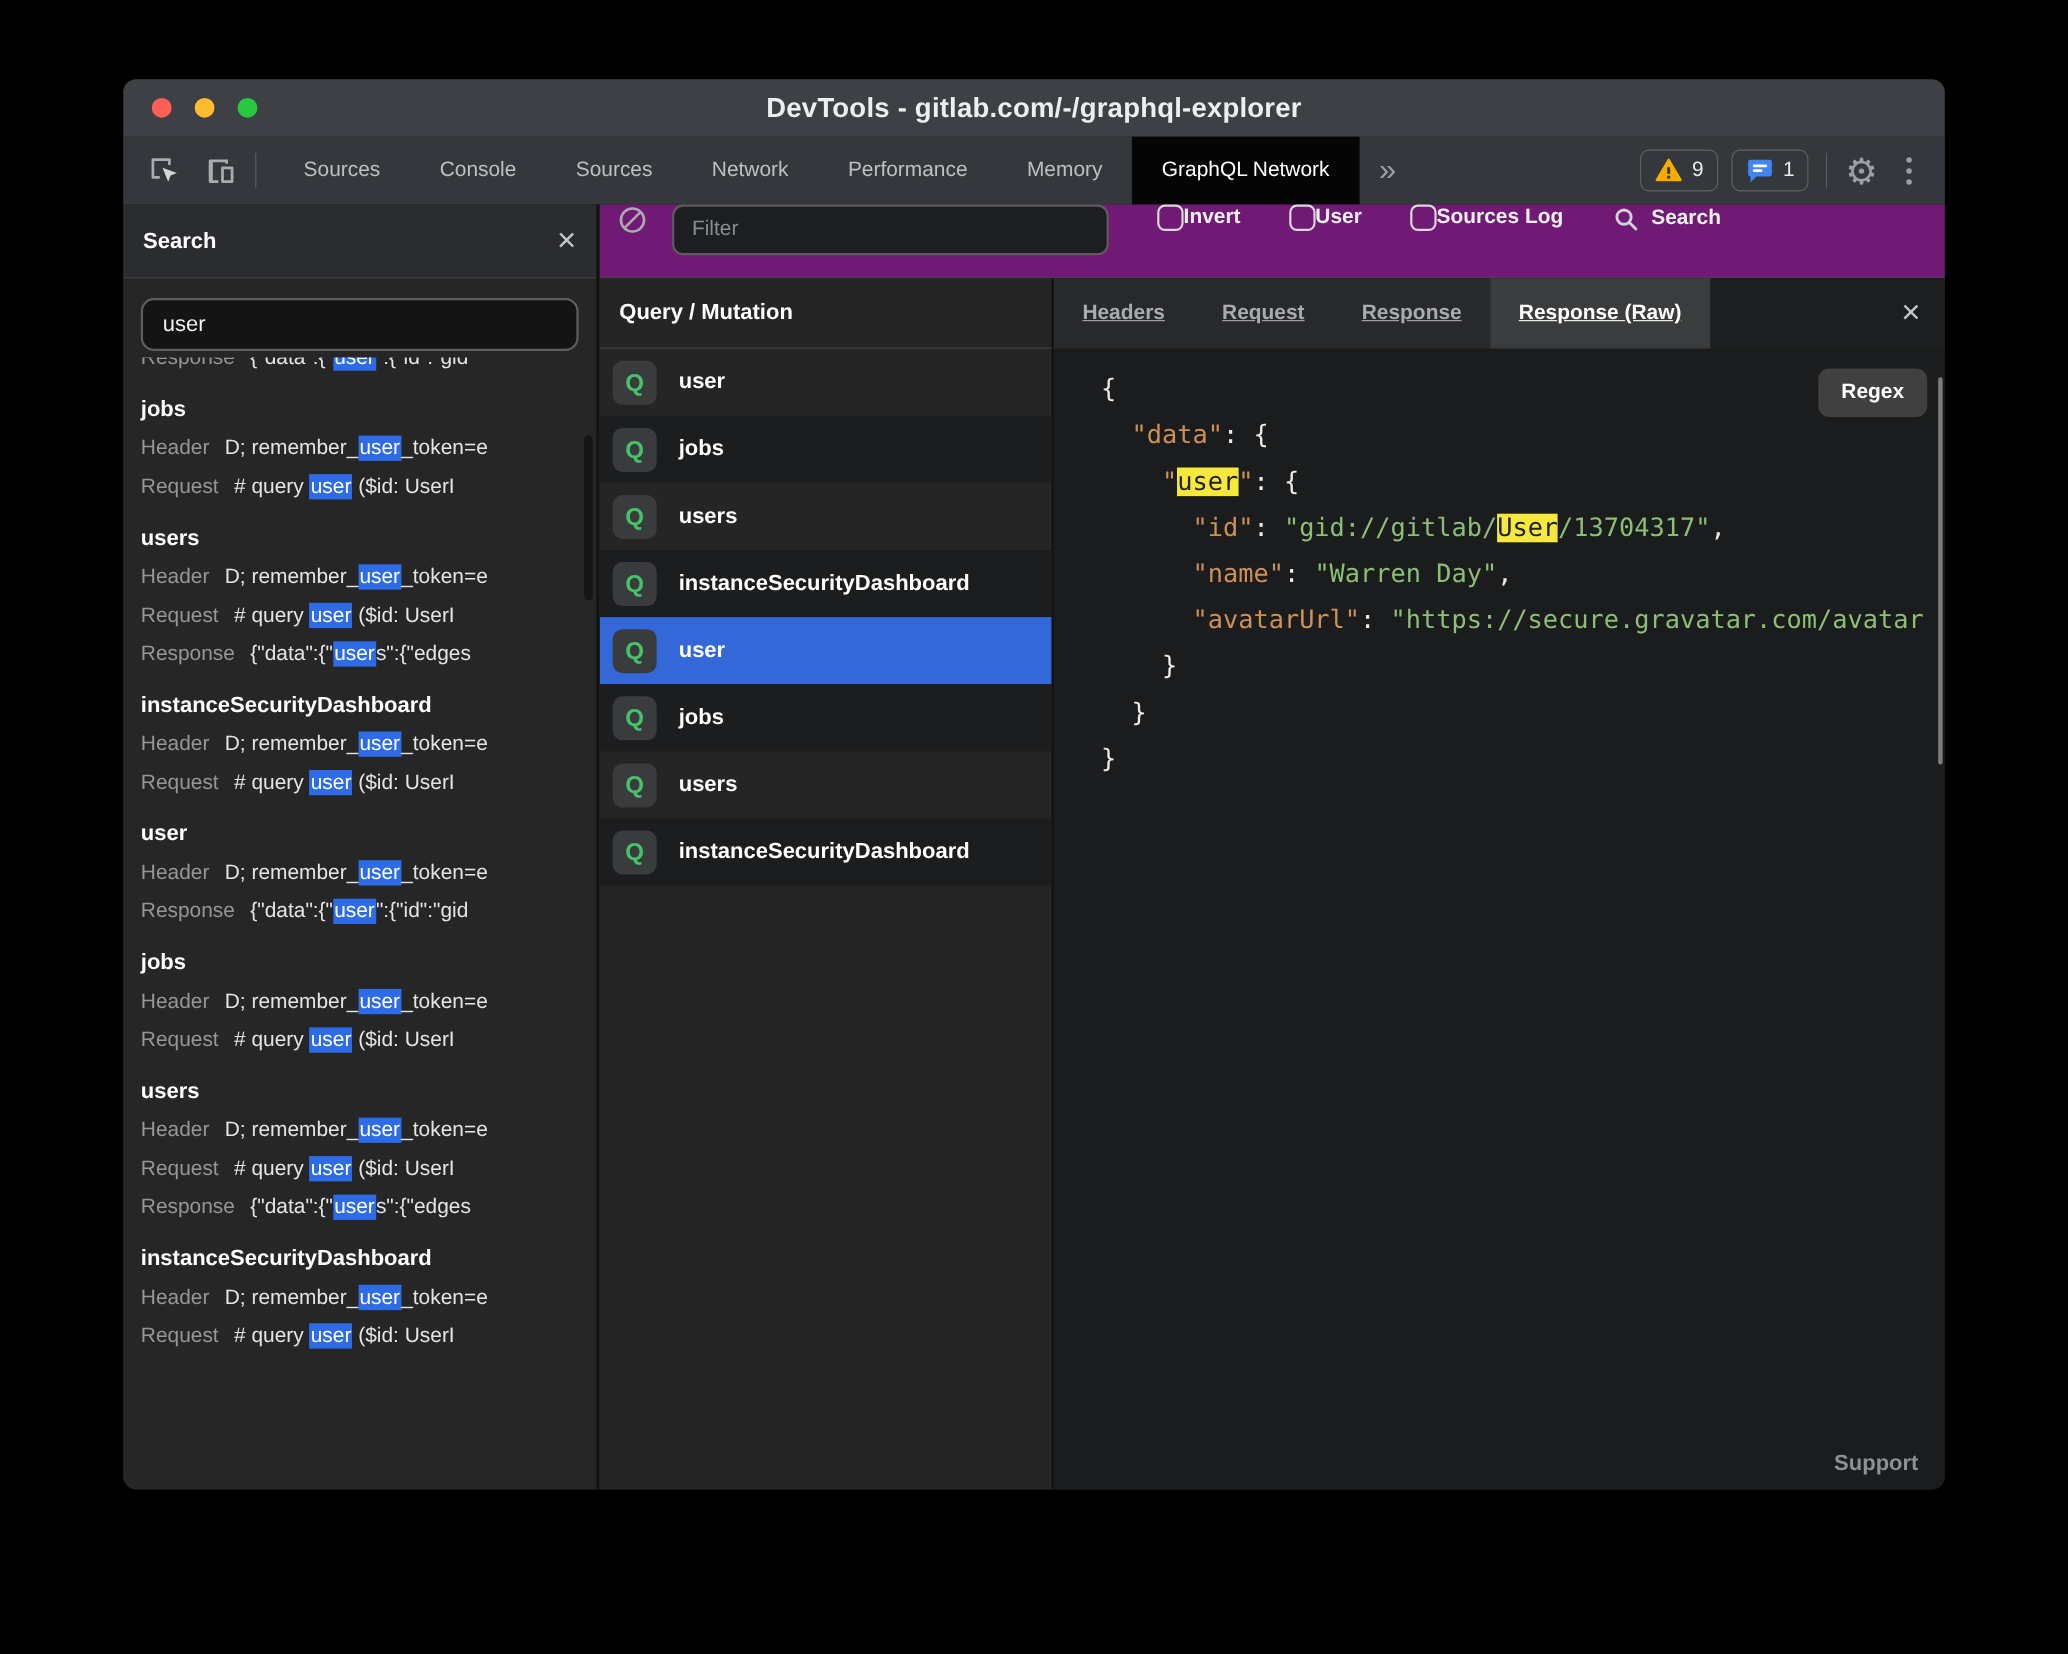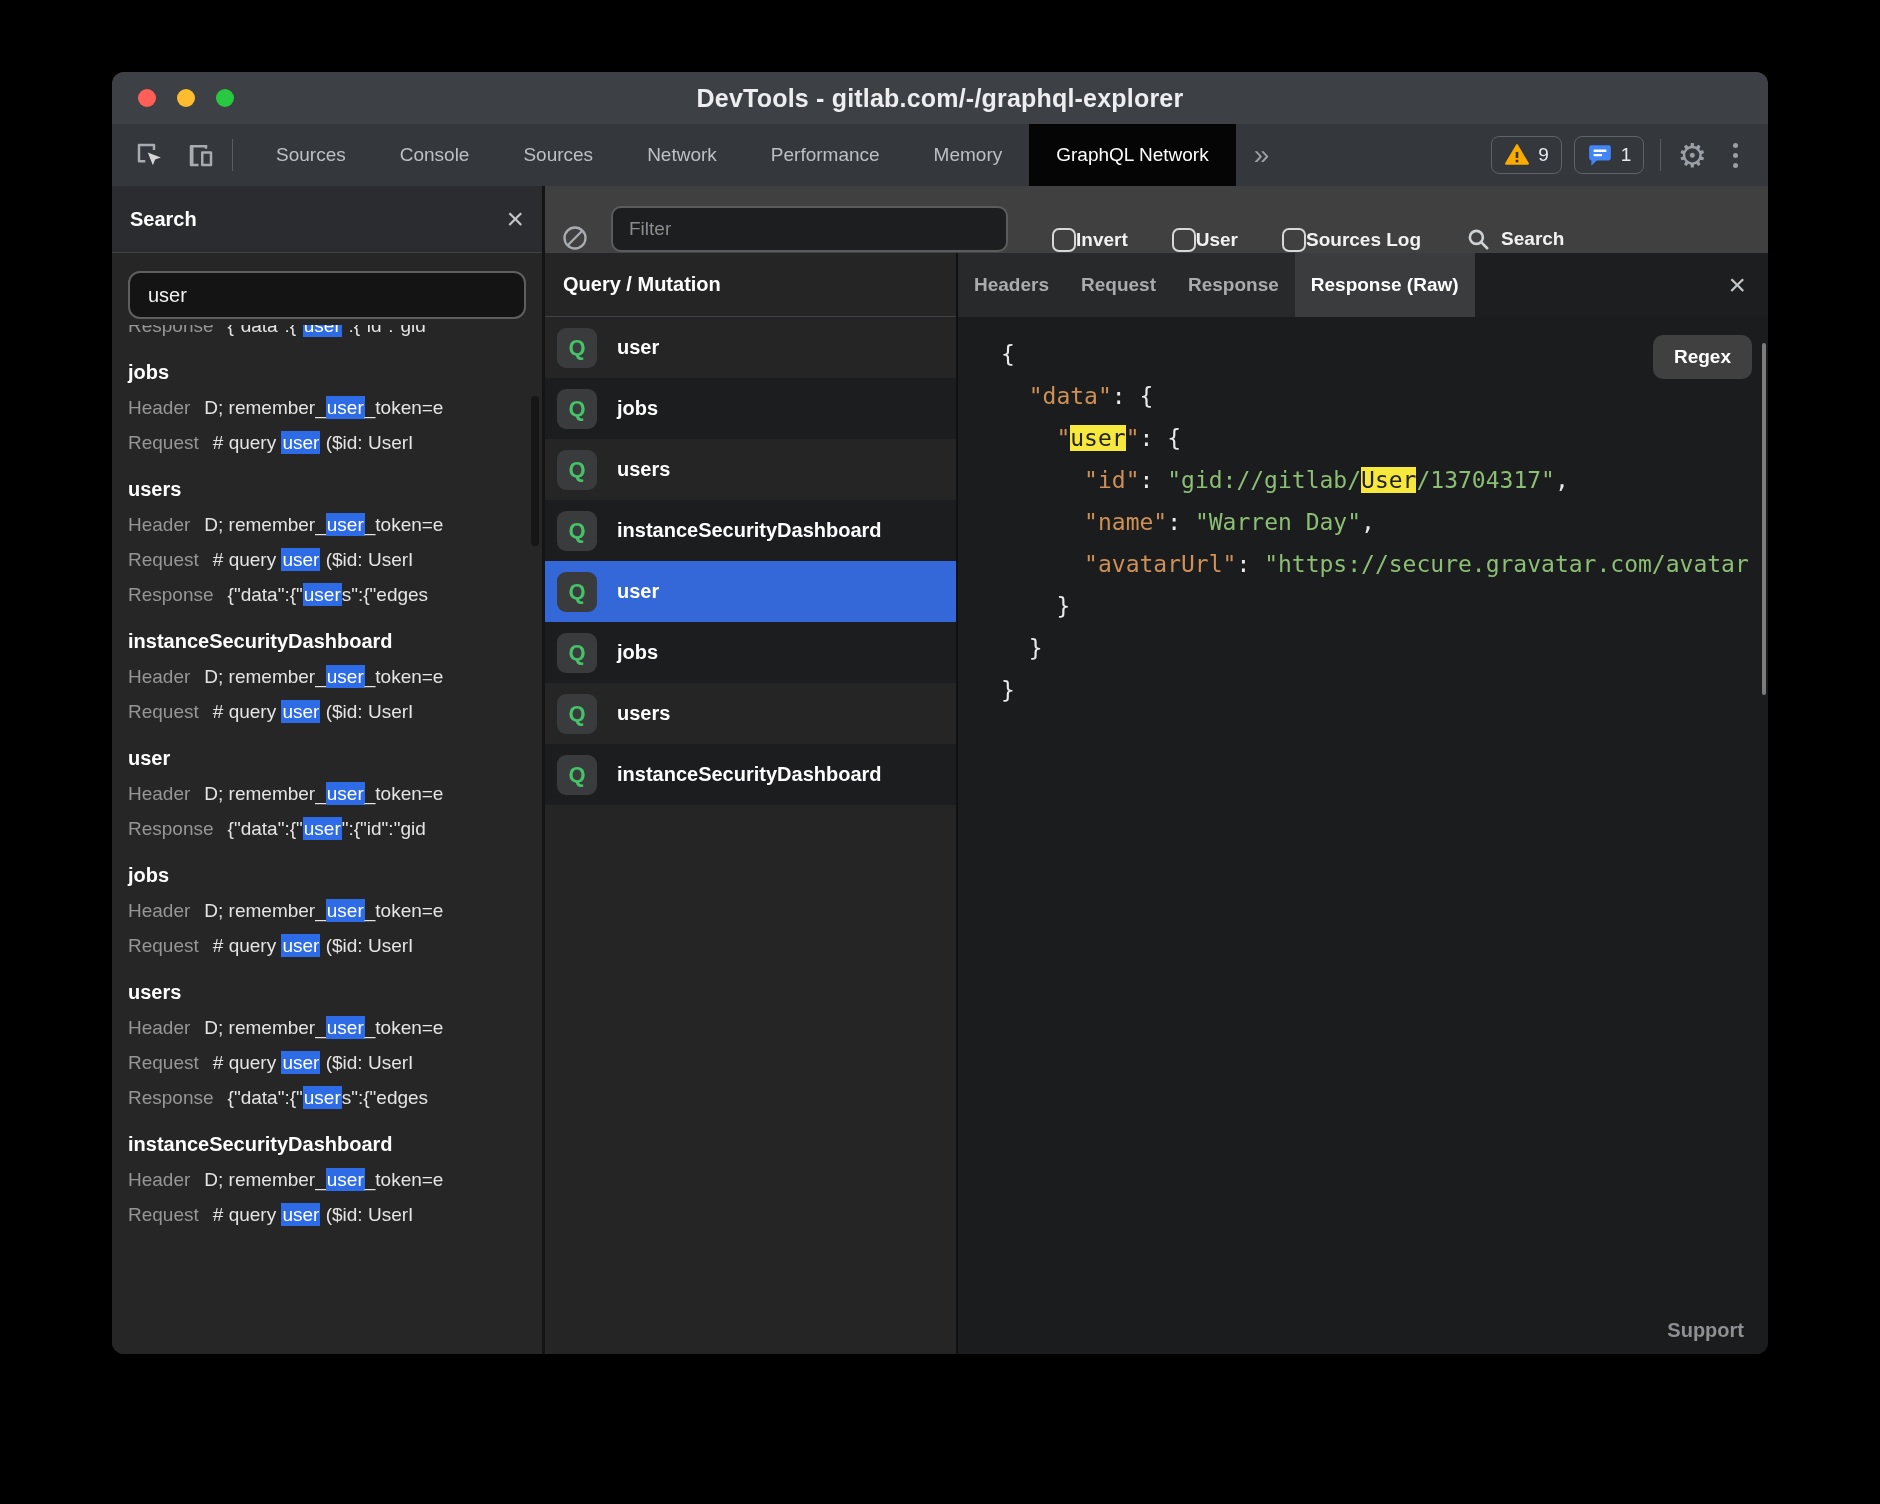--- a/index.html
+++ b/index.html
@@ -43,21 +43,21 @@
   .search-results { flex: 1; overflow: hidden; padding: 0 0 0 16px; }
   .result-title { color: #fff; font-weight: 700; font-size: 20px; line-height: 35px; margin-top: 12px; white-space: nowrap; }
   .result-line { line-height: 35px; font-size: 19px; color: #e4e4e4; white-space: nowrap; overflow: hidden; }
   .result-line.partial { margin-top: -17px; }
   .result-label { color: #969696; margin-right: 14px; }
   .hl { background: #2e6be6; color: #fff; padding: 1px 1px; }
   .scroll-thumb-left { position: absolute; right: 3px; top: 210px; width: 8px; height: 150px; background: #161616; border-radius: 4px; }
 
   
   .right-region { flex: 1; display: flex; flex-direction: column; min-width: 0; }
-  .filterbar { height: 67px; background: #404040; border-bottom: 1px solid #414246; display: flex; align-items: flex-end;
+  .filterbar { height: 67px; background: #701a75; border-bottom: 1px solid #414246; display: flex; align-items: flex-start;
                padding: 0 16px; flex-shrink: 0; }
   .block-icon { display: flex; align-items: center; margin-right: 22px; cursor: pointer; }
   .filter-input { width: 397px; height: 46px; background: #1d1e20; border: 2px solid #5c5c5c; border-radius: 10px;
                   color: #e8e8e8; font-size: 19px; padding: 0 16px; outline: none; font-family: "Liberation Sans", sans-serif; }
   .filter-input::placeholder { color: #8a8d90; }
   .cb-group { display: flex; align-items: center; gap: 0; margin-left: 44px; cursor: pointer; }
   .cb-box { width: 24px; height: 24px; border: 2px solid #d8d8d8; border-radius: 7px; background: transparent; }
   .cb-label, .search-group span { color: #f1f1f1; font-weight: 700; font-size: 19px; white-space: nowrap; }
   .search-group { display: flex; align-items: center; gap: 10px; margin-left: 44px; cursor: pointer; }
 
@@ -71,22 +71,22 @@
   .query-row.alt { background: #1c1d1f; }
   .query-row.selected { background: #3467d8; }
   .q-badge { width: 40px; height: 40px; border-radius: 9px; background: #3a3b3d; color: #46c269; font-weight: 700;
              font-size: 22px; display: flex; align-items: center; justify-content: center; flex-shrink: 0; }
   .query-label { color: #fff; font-weight: 700; font-size: 20px; white-space: nowrap; }
 
   
   .detail-panel { flex: 1; display: flex; flex-direction: column; min-width: 0; background: #1b1c1d; }
   .detail-tabs { height: 64px; display: flex; align-items: stretch; flex-shrink: 0; }
   .detail-tabs-wrap { display: flex; align-items: stretch; background: #28292b; }
-  .detail-tab { display: flex; align-items: center; padding: 0 16px; color: #a9abad; font-weight: 700; font-size: 19px;
-                white-space: nowrap; cursor: pointer; }
+  .detail-tab { display: flex; align-items: center; padding: 0 26px; color: #a9abad; font-weight: 700; font-size: 19px;
+                white-space: nowrap; cursor: pointer; text-decoration: underline; }
   .detail-tab.active { background: #3b3c3e; color: #fff; }
   .detail-tabs-rest { flex: 1; background: #1d1e1f; display: flex; align-items: center; justify-content: flex-end; padding-right: 22px; }
   .json-area { flex: 1; position: relative; overflow: hidden; background: #1b1c1d; }
   .json-code { padding: 16px 0 0 43px; font-family: "DejaVu Sans Mono", monospace; font-size: 23px; line-height: 42px; white-space: pre; }
   .tk-p { color: #eaeaea; }
   .tk-k { color: #cf9056; }
   .tk-s { color: #8cbf74; }
   .tk-hk { background: #f7e83e; color: #222; }
   .tk-hs { background: #f7e83e; color: #222; }
   .copy-btn { position: absolute; top: 18px; right: 16px; background: #404040; color: #fff; font-weight: 700; font-size: 19px;

